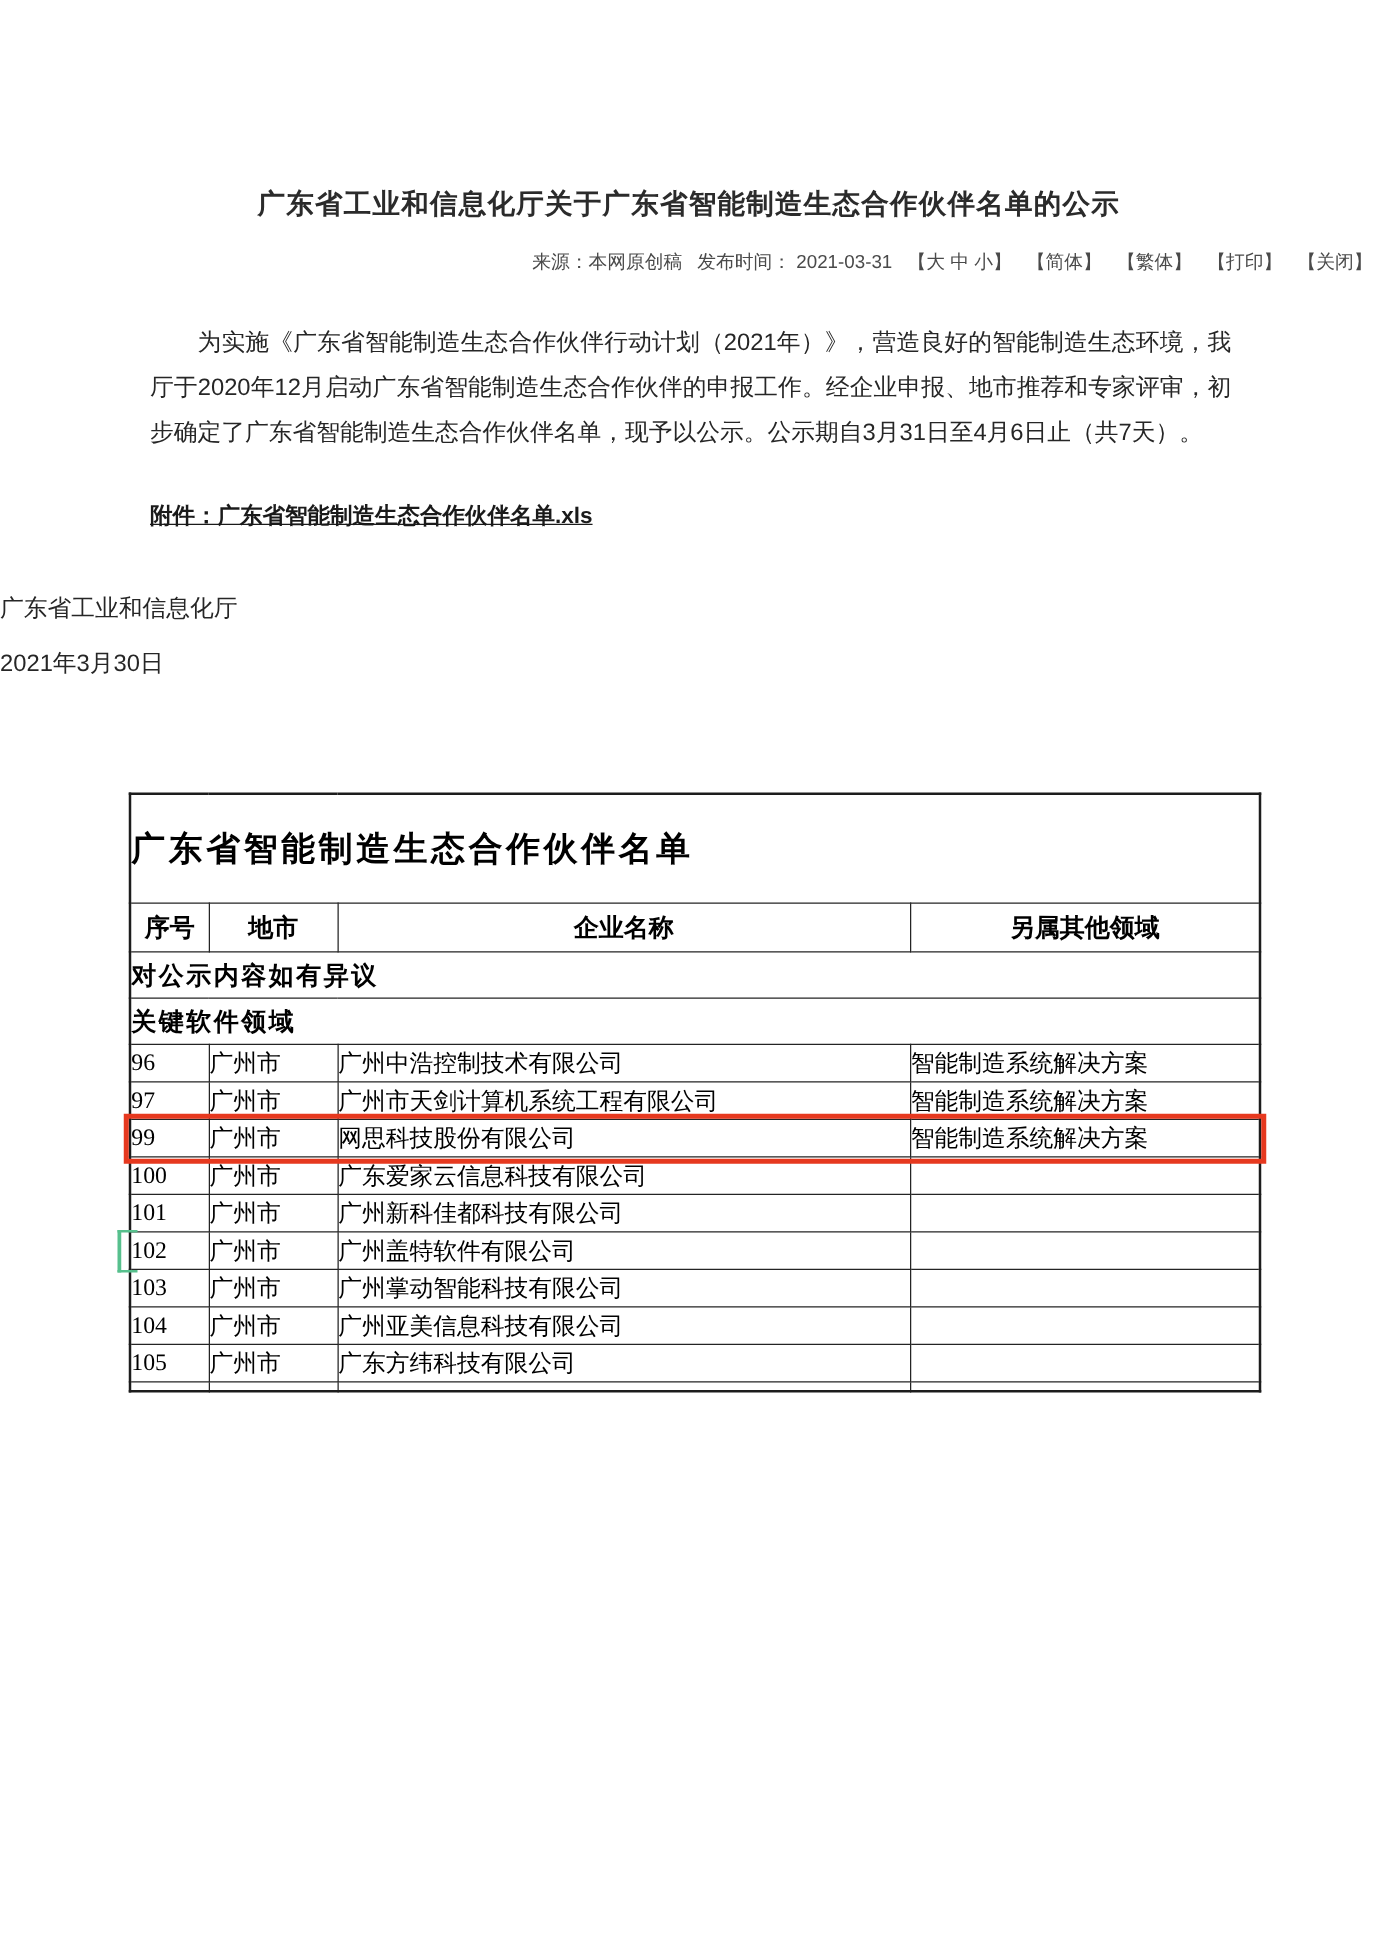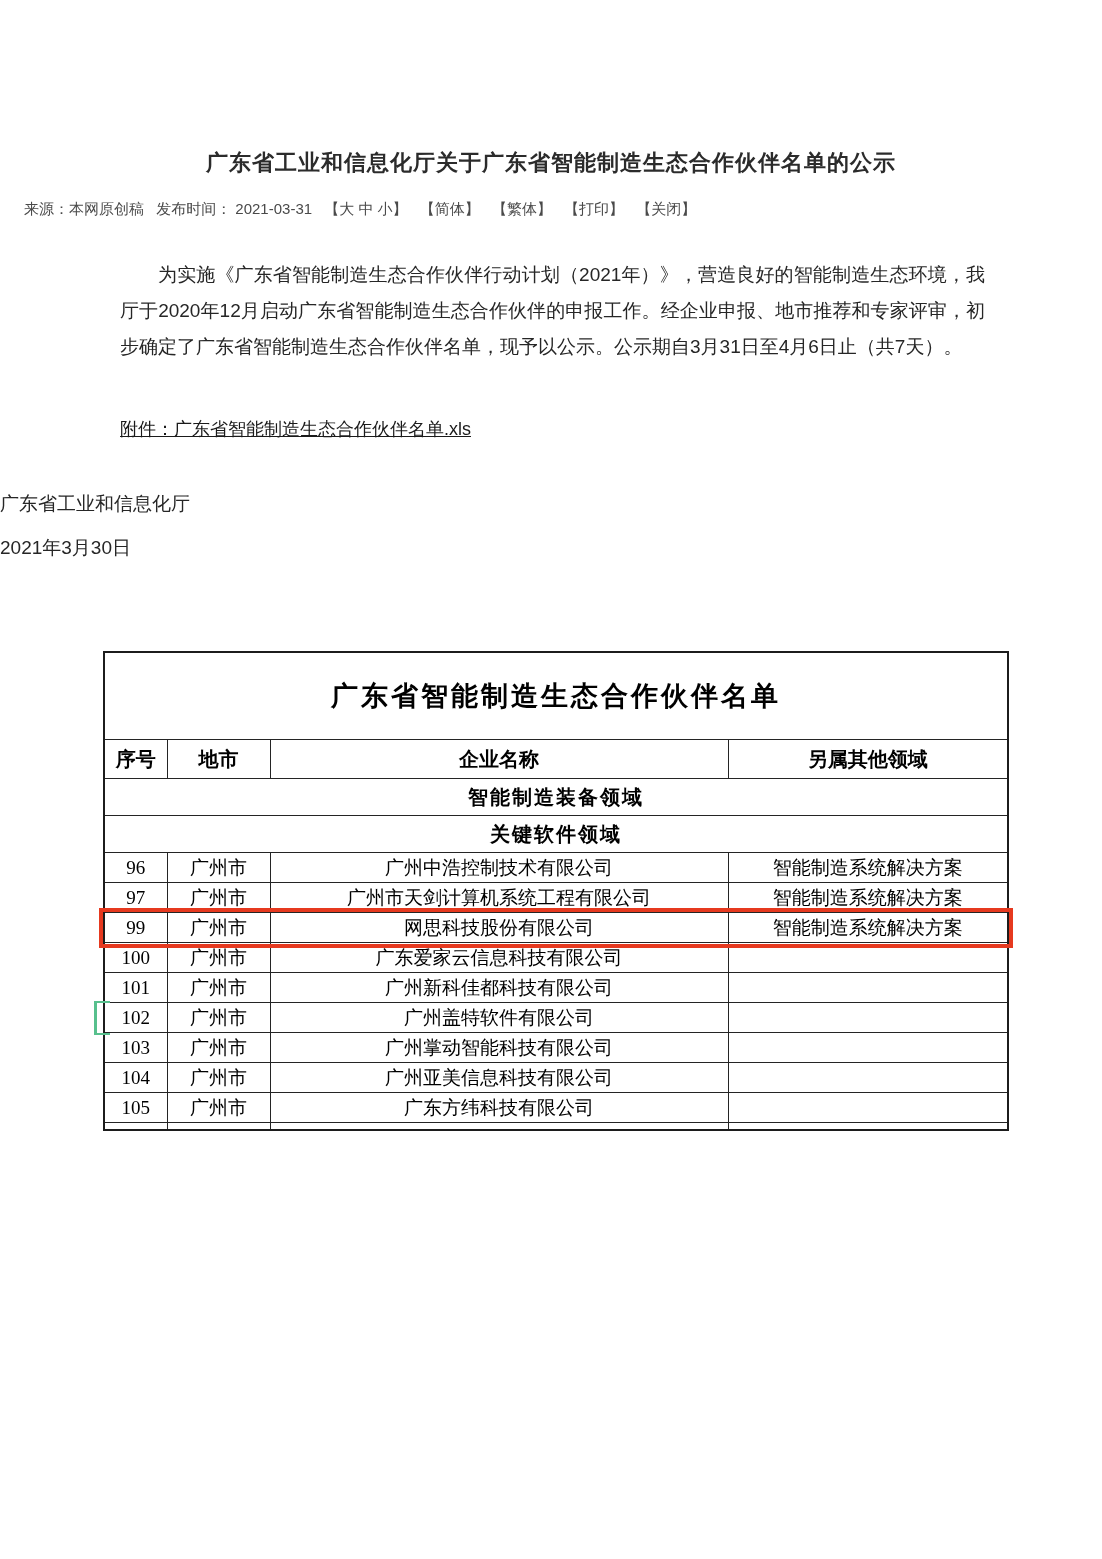--- a/index.html
+++ b/index.html
@@ -7,49 +7,49 @@
     width:1102px;height:1559px;background:#ffffff;position:relative;
     font-family:"Liberation Sans", sans-serif;color:#222;
     -webkit-font-smoothing:antialiased;
   }
   
   .doc-title{
     margin:148px 60px 0 60px;text-align:center;
     font-size:22px;font-weight:bold;color:#2b2b2b;letter-spacing:1px;
   }
   .meta-bar{
-    margin-top:22px;text-align:left;font-size:15px;color:#4a4a4a;
+    margin-top:22px;text-align:right;font-size:15px;color:#4a4a4a;
     white-space:nowrap;
     margin-left:20px;
   }
   .meta-bar span{margin:0 4px;}
   .meta-link{cursor:pointer;}
   
   .body-text{
     margin:38px 117px 0 120px;font-size:19px;line-height:36px;
     text-align:justify;color:#262626;
   }
   .body-text p{text-indent:2em;margin:0 0 15px 0;}
   
   .attachment{
-    margin:52px 0 0 120px;font-size:18px;font-weight:normal;color:#1a1a1a;
+    margin:35px 0 0 120px;font-size:18px;font-weight:bold;color:#1a1a1a;
   }
   .attachment a{color:#1a1a1a;text-decoration:underline;cursor:pointer;}
   
   .signature{margin-top:50px;padding-right:97px;font-size:19px;color:#262626;}
   .sig-date{margin-top:18px;padding-right:90px;}
   
   .table-wrap{position:relative;margin:90px 0 0 103px;width:904px;}
   table.partner{
     border-collapse:collapse;width:904px;table-layout:fixed;
     font-family:"Liberation Serif", serif;color:#000;
     border:2px solid #1c1c1c;
   }
   table.partner td,table.partner th{
-    border:1px solid #242424;text-align:center;vertical-align:middle;
+    border:1px solid #242424;vertical-align:middle;
     overflow:hidden;white-space:nowrap;padding:0;
   }
   .t-title td{height:86px;font-size:27px;font-weight:bold;letter-spacing:3px;}
   .t-head th{height:38px;font-size:20px;font-weight:bold;}
   .t-section td{height:36px;font-size:20px;font-weight:bold;letter-spacing:2px;}
   .t-row td{height:29px;font-size:19px;}
   .t-partial td{height:6px;border-bottom:none;}
   .row-hl{outline-offset:1px;}
   .sel-marker{
     position:absolute;left:-9px;width:16px;box-sizing:border-box;
@@ -96,21 +96,21 @@
       <tr class="t-title">
         <td colspan="4">广东省智能制造生态合作伙伴名单</td>
       </tr>
       <tr class="t-head">
         <th>序号</th>
         <th>地市</th>
         <th>企业名称</th>
         <th>另属其他领域</th>
       </tr>
       <tr class="t-section">
-        <td colspan="4">智能制造装备领域</td>
+        <td colspan="4">对公示内容如有异议</td>
       </tr>
       <tr class="t-section">
         <td colspan="4">关键软件领域</td>
       </tr>
 
     <tr class="t-row">
           <td>96</td>
           <td>广州市</td>
           <td>广州中浩控制技术有限公司</td>
           <td>智能制造系统解决方案</td>

